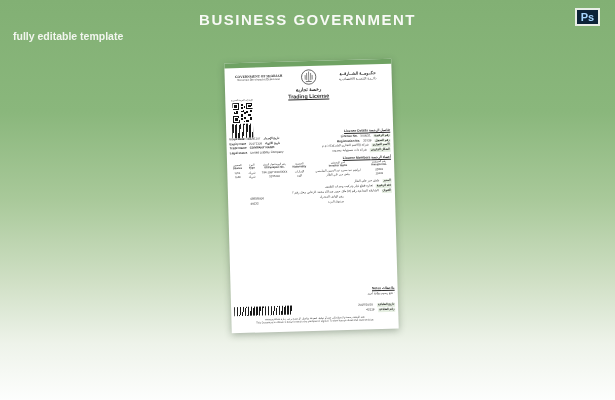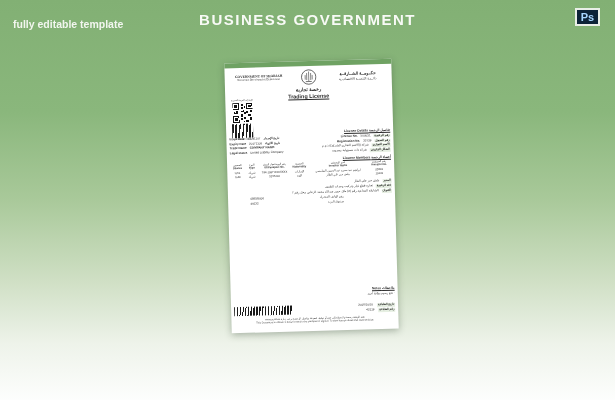--- a/index.html
+++ b/index.html
@@ -6,21 +6,21 @@
   html,body { width:615px; height:400px; }
   body { font-family:"Liberation Sans", sans-serif; overflow:hidden; }
 
   .stage {
     position:relative; width:615px; height:400px;
     background:linear-gradient(180deg,#82b074 0%,#8ab77c 28%,#a9c99a 50%,#cfdfc4 70%,#eef3ea 86%,#fdfefd 100%);
   }
 
   
   .brand { position:absolute; left:13px; top:8px; color:#ffffff; font-size:17px; font-weight:bold; letter-spacing:0.5px; }
-  .tagline { position:absolute; left:13px; top:18px; color:#f2f6ef; font-size:10.5px; font-weight:bold; }
+  .tagline { position:absolute; left:13px; top:30px; color:#f2f6ef; font-size:10.5px; font-weight:bold; }
   .page-title { position:absolute; left:0; right:0; top:11px; text-align:center; color:#f8faf6; font-size:15px; font-weight:bold; letter-spacing:1.5px; }
   .ps-badge {
     position:absolute; right:15px; top:8px; width:25px; height:18px;
     background:#0c2337; border:2px solid #e9efe7; color:#a8d7ff;
     font-size:11px; font-weight:bold; display:flex; align-items:center; justify-content:center;
   }
 
   
   .paper {
     position:absolute; left:228px; top:61px; width:167px; height:270px;

